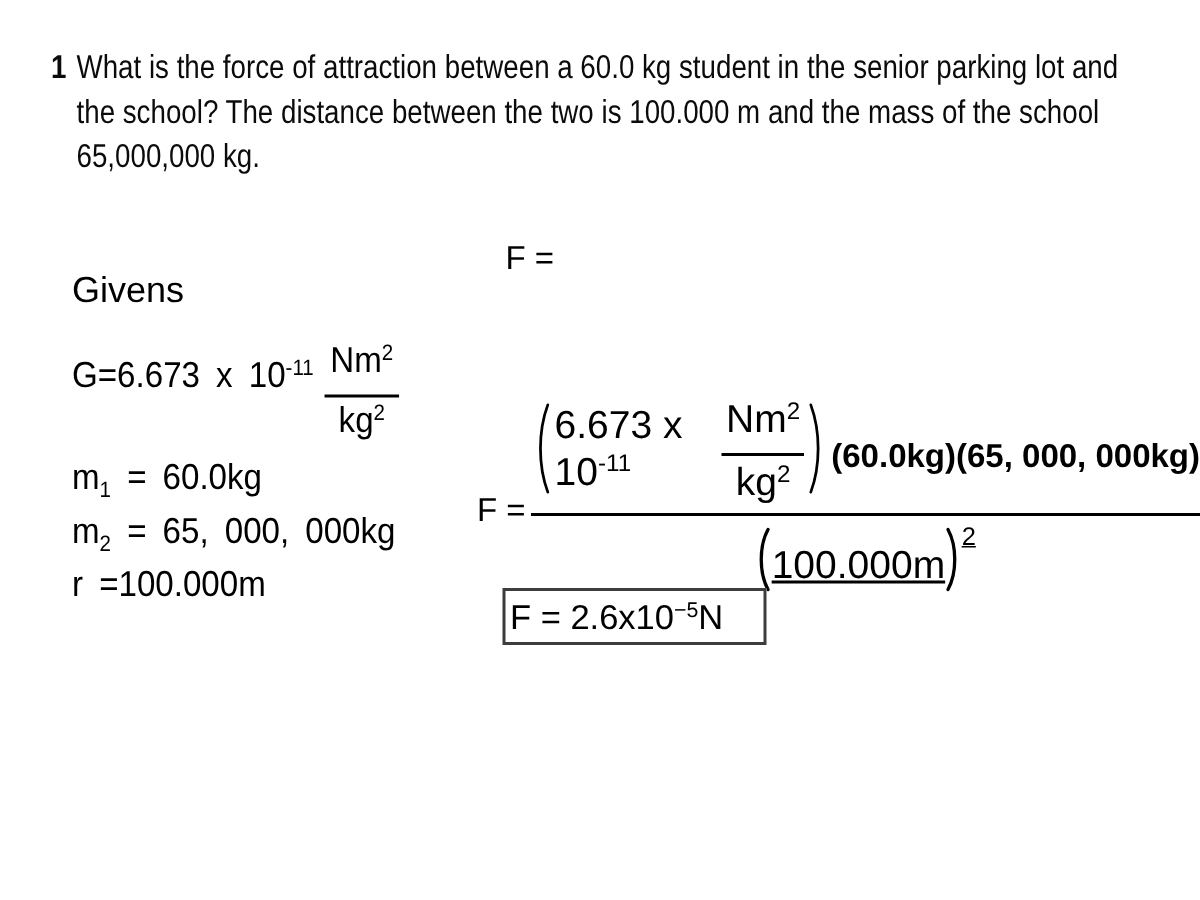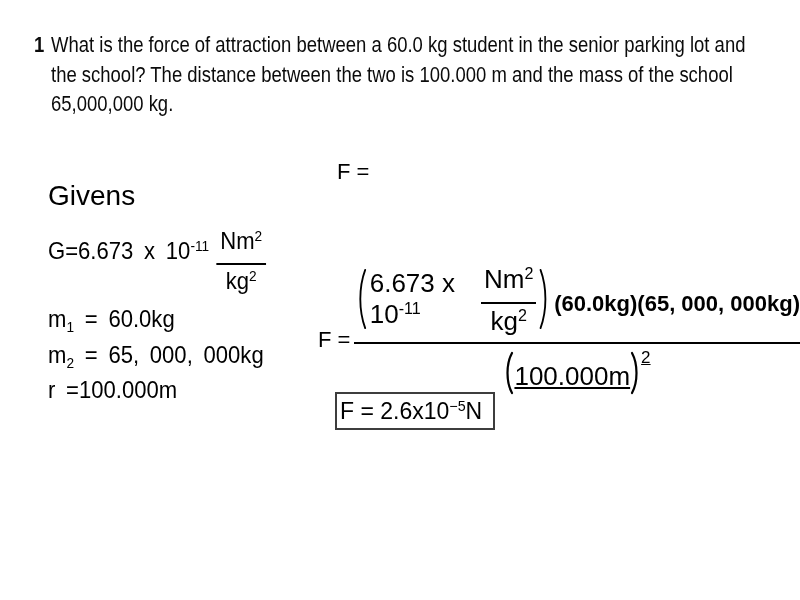--- a/index.html
+++ b/index.html
@@ -31,21 +31,21 @@
   .pnum { font-weight: bold; }
   .sup  { font-size: 0.62em; position: relative; top: -0.55em; }
   .sub  { font-size: 0.62em; position: relative; top: 0.35em; }
   .frac { display: inline-flex; flex-direction: column; align-items: center; }
   .fnum { padding: 0 4px 8px; border-bottom: 2px solid #000; white-space: nowrap; }
   .fden { padding-top: 2px; white-space: nowrap; }
 
   
   .givens-heading {
     position: absolute; left: 48px; top: 180px;
-    font-size: 28px;
+    font-size: 24px;
   }
   .math-line { transform: scaleX(0.92); transform-origin: 0 50%; white-space: nowrap; word-spacing: 5px; }
   .g-line {
     position: absolute; left: 48px; top: 227px;
     display: flex; align-items: center; gap: 8px;
     font-size: 24px;
   }
   .g-lhs { position: relative; top: -10px; }
   .m1-line { position: absolute; left: 48px; top: 305px; font-size: 24px; }
   .m2-line { position: absolute; left: 48px; top: 341px; font-size: 24px; }
@@ -79,21 +79,21 @@
     display: flex; justify-content: center; align-items: center;
     padding-top: 7px; font-size: 26px; text-decoration: underline;
   }
   .calc-den .den-text { position: relative; top: 3px; }
   .calc-den .den-exp { font-size: 17px; align-self: flex-start; position: relative; top: -3px; }
   svg.paren { display: block; }
 
   
   .answer-box {
     position: absolute; left: 335px; top: 392px;
-    width: 160px; height: 38px;
+    width: 176px; height: 38px;
     border: 2px solid #3d3d3d;
     display: flex; align-items: center;
     padding: 0 3px;
     font-size: 23px;
     background: #ffffff;
   }
   .answer-box .sup { top: -0.5em; }
 </style>
 </head>
 <body>

